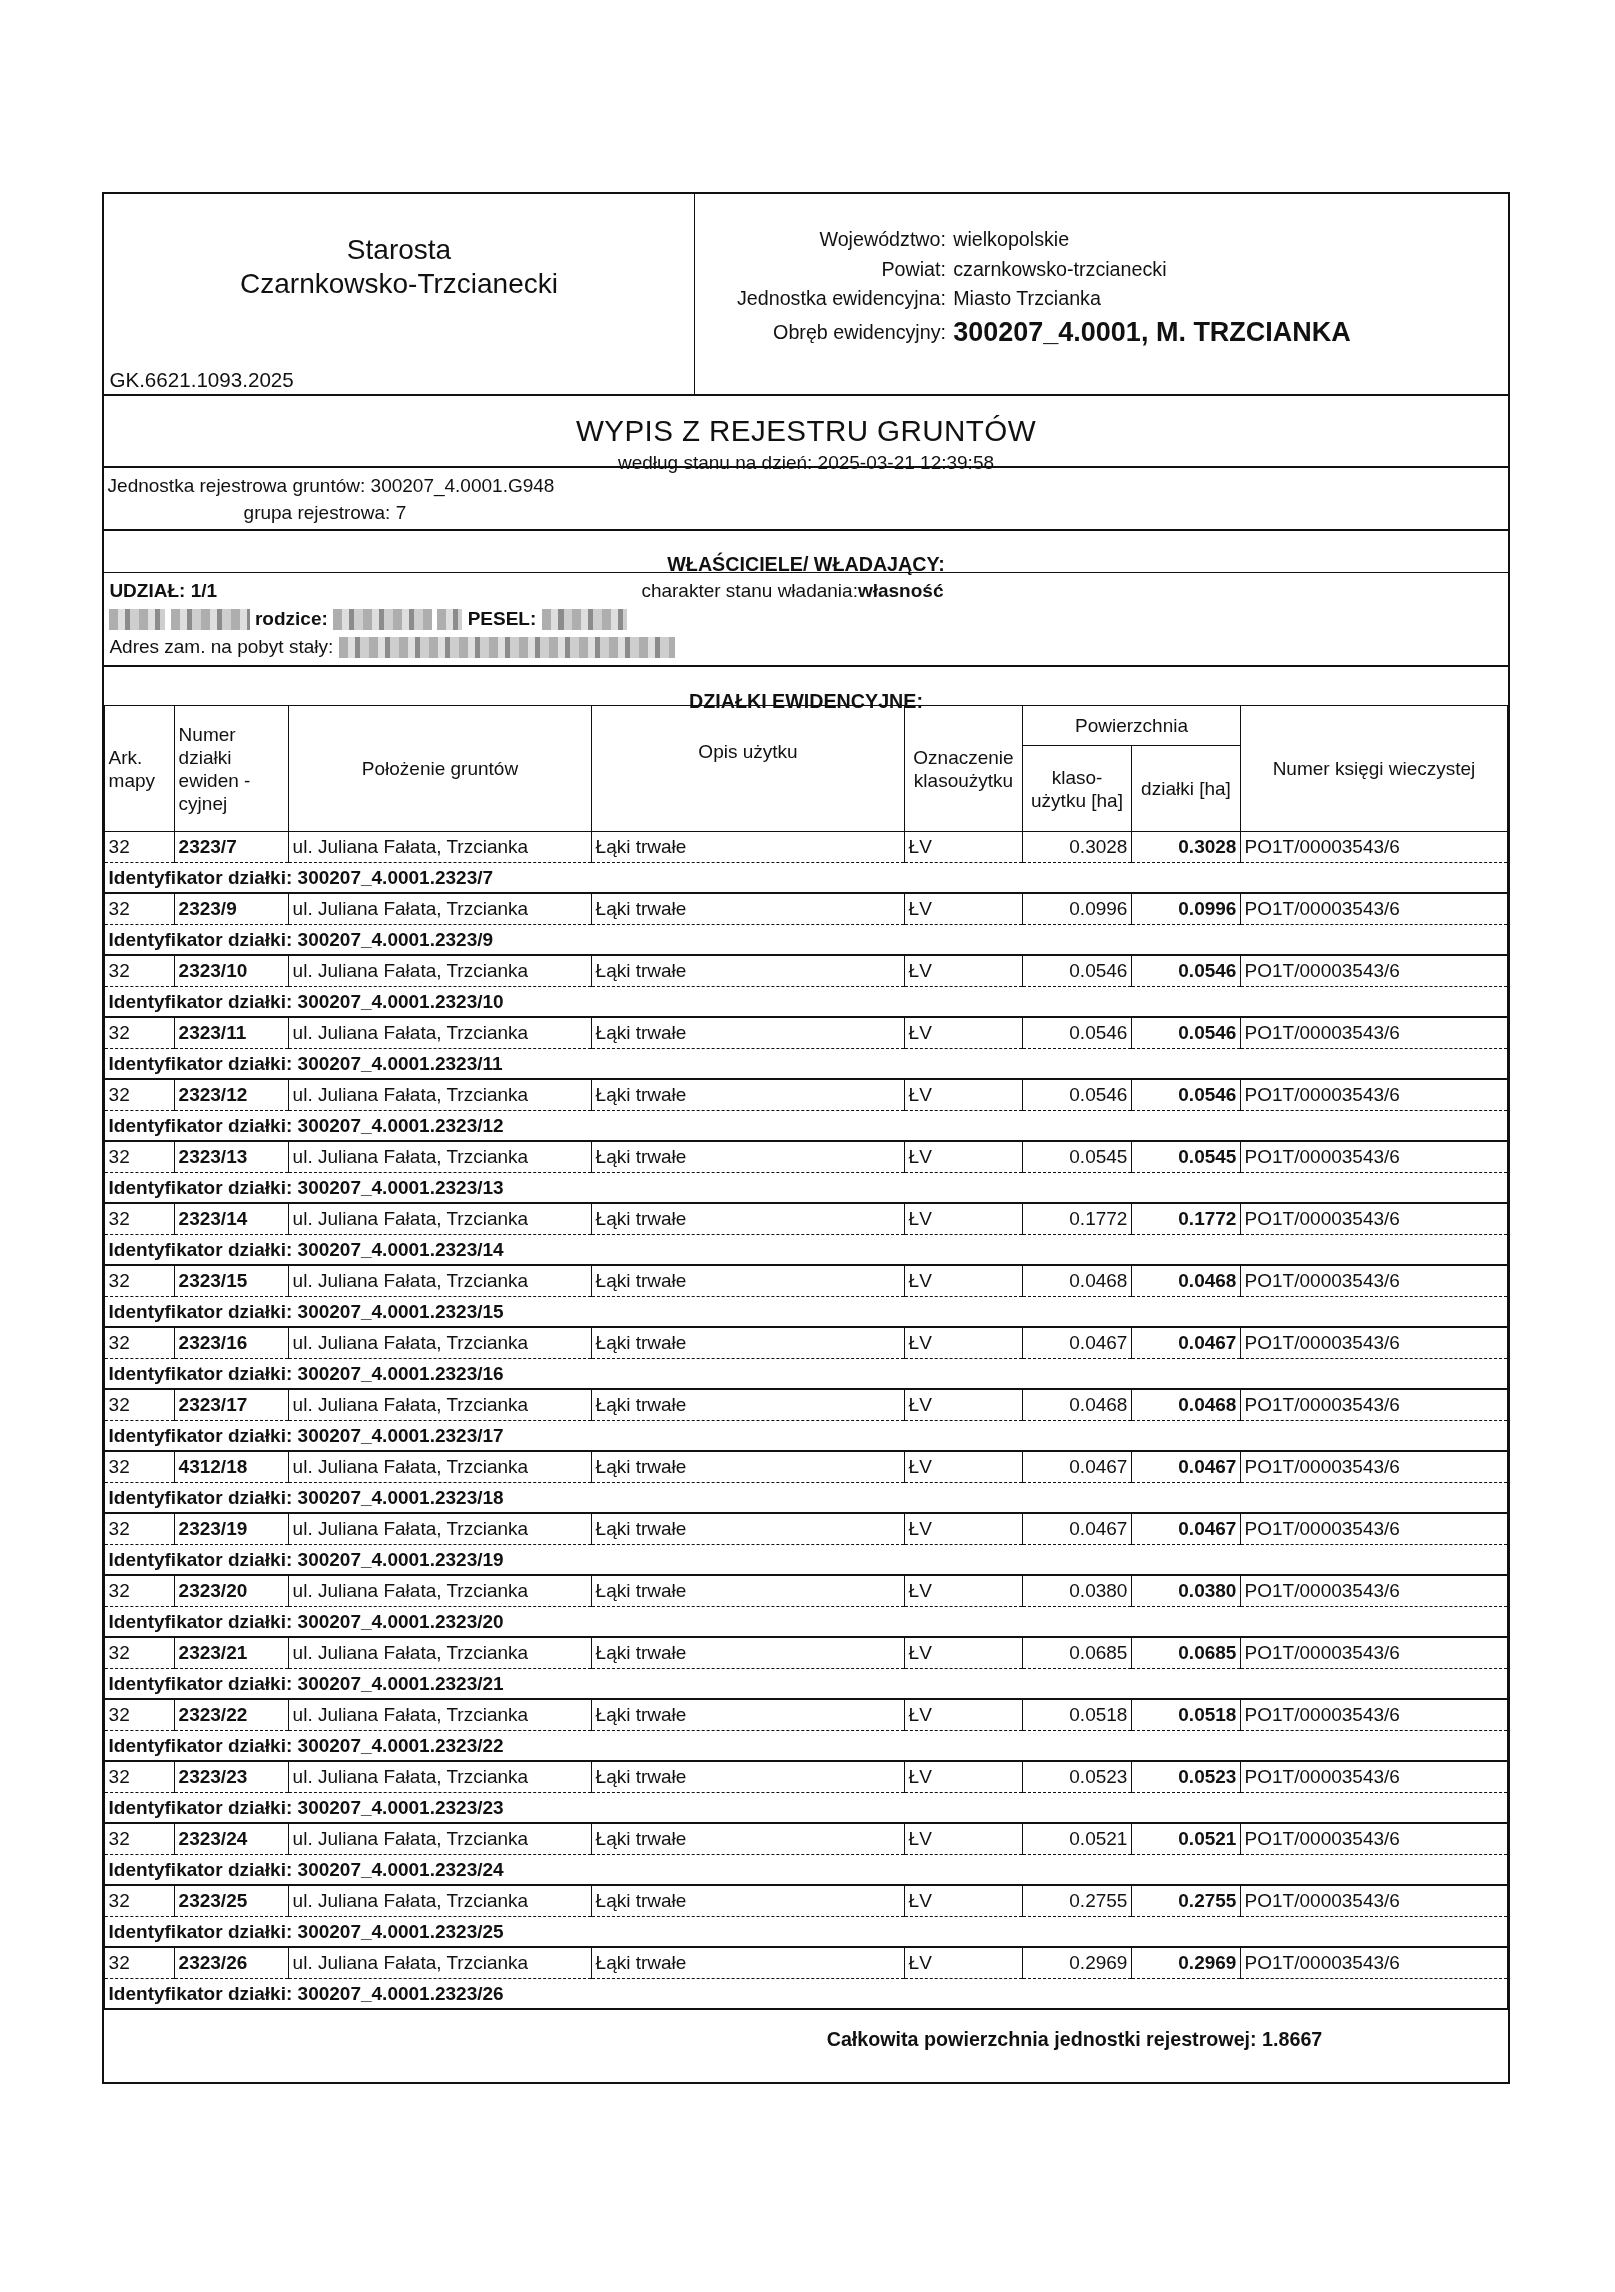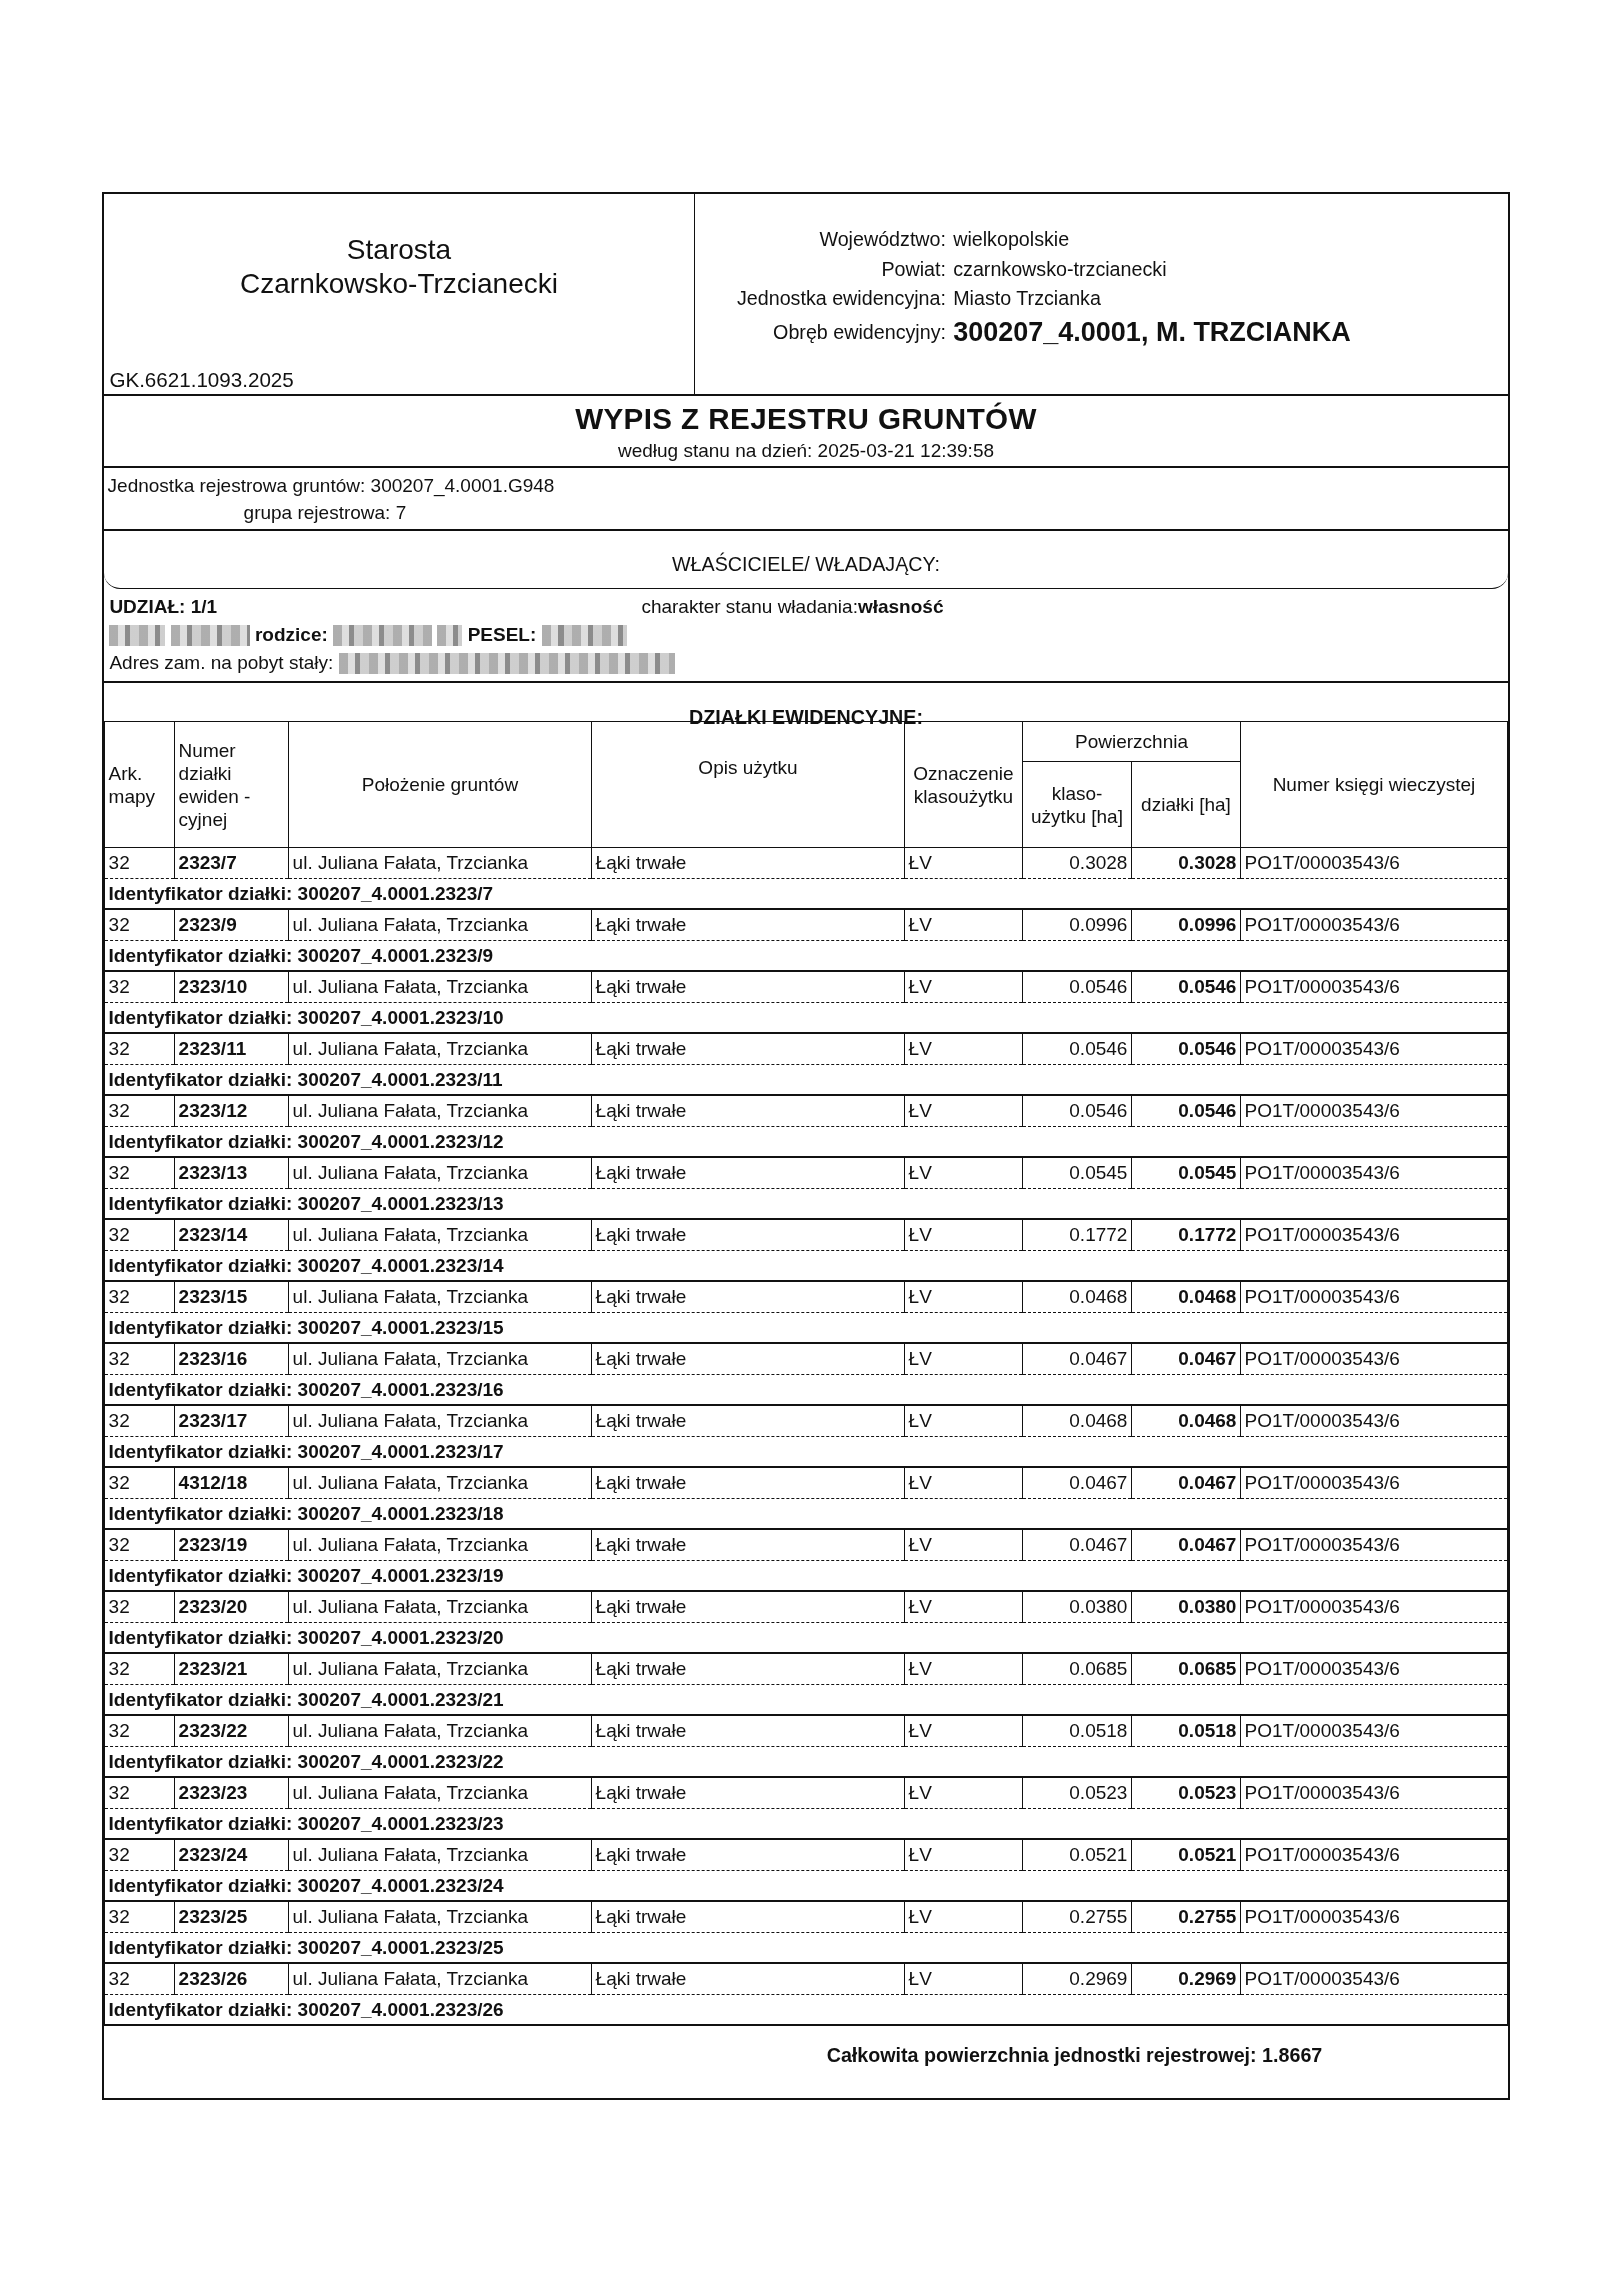--- a/index.html
+++ b/index.html
@@ -9,25 +9,25 @@
   .sec { position:relative; border-bottom:2.7px solid #111; box-sizing:border-box; }
   .hdr { height:202px; display:flex; }
   .hdr-left { width:591px; border-right:1.8px solid #111; position:relative; box-sizing:border-box; }
   .starosta { position:absolute; top:39px; left:0; right:0; text-align:center; font-size:28px; line-height:34px; }
   .gk { position:absolute; left:5.4px; bottom:1.8px; font-size:20.6px; }
   .hdr-right { flex:1; position:relative; padding-top:31px; }
   .kv { display:flex; font-size:19.7px; line-height:29.6px; }
   .kv .k { width:251px; text-align:right; padding-right:7.2px; }
   .kv .v.big { font-size:27px; font-weight:bold; line-height:36px; }
   .title { height:72px; text-align:center; }
-  .title h1 { margin:0; padding-top:6px; font-size:29.6px; font-weight:bold; letter-spacing:0.4px; }
+  .title h1 { margin:0; padding-top:18px; font-size:29.6px; font-weight:normal; letter-spacing:0.4px; }
   .title .sub { font-size:19px; margin-top:3.6px; }
   .reg { height:63px; font-size:19px; padding-left:3.6px; line-height:27px; padding-top:3.6px; }
   .reg .grp { padding-left:136px; }
-  .own-title { height:58px; text-align:center; font-size:19.7px; font-weight:normal; padding-top:21.5px; box-sizing:border-box; border-bottom:1.8px solid #111;border-radius:16px; }
+  .own-title { height:42px; text-align:center; font-size:19.7px; font-weight:bold; padding-top:21.5px; box-sizing:border-box; border-bottom:1.8px solid #111; }
   .own { height:94px; font-size:19px; padding:3.6px 5.4px; line-height:28px; }
   .own .share { display:flex; }
   .own .share .l { width:532px; font-weight:bold; }
   .own .share .r { }
   .own .share .r b { }
   .blur { display:inline-block; height:21.5px; vertical-align:middle;
           background:repeating-linear-gradient(90deg,#9a9a9a 0 9px,#d6d6d6 9px 16px,#6f6f6f 16px 21.5px,#c2c2c2 21.5px 30px);
           opacity:0.8; }
   .plots-title { height:38px; text-align:center; font-size:19.7px; font-weight:bold; padding-top:23px; box-sizing:border-box; }
   table { border-collapse:collapse; width:100%; table-layout:fixed; }

